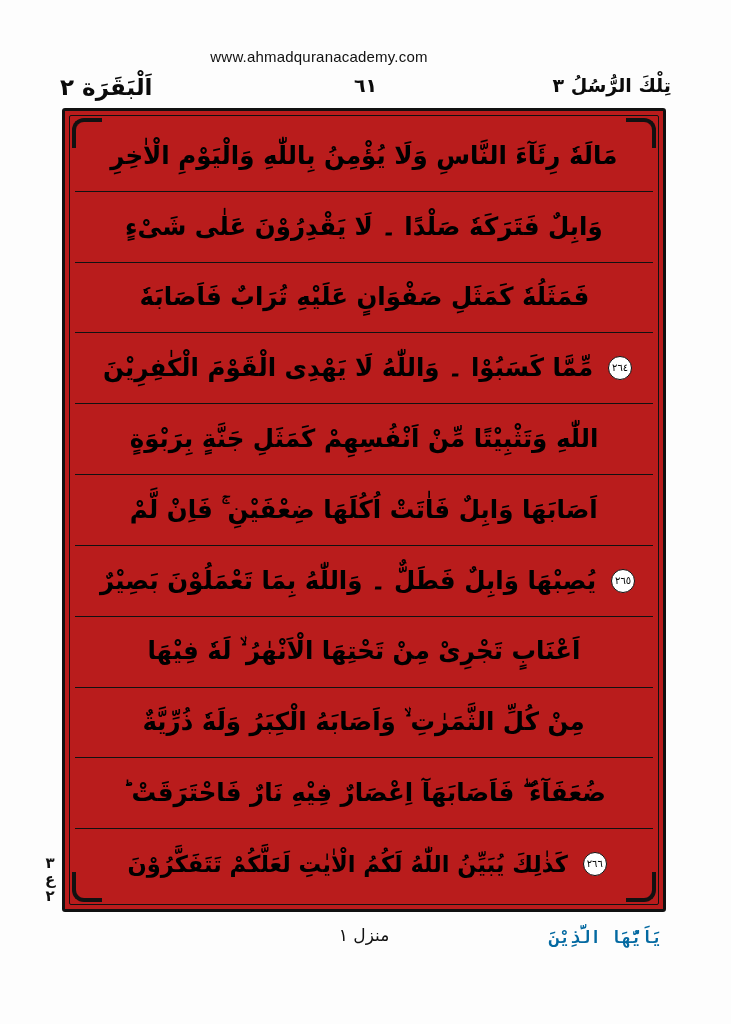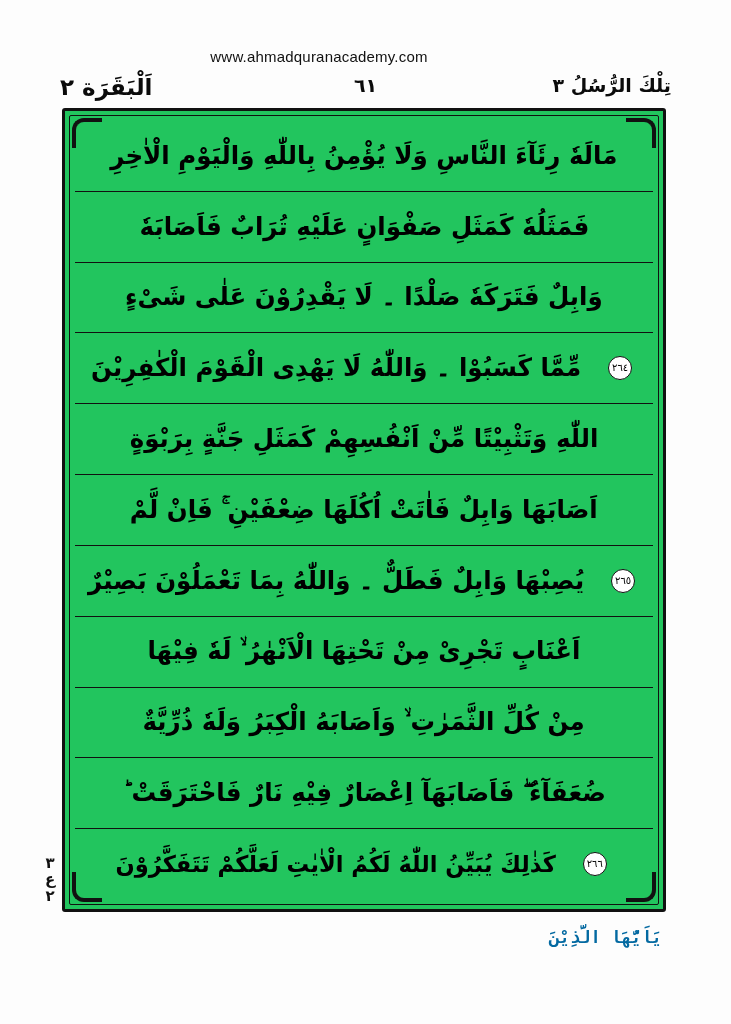--- a/index.html
+++ b/index.html
@@ -77,21 +77,21 @@
   
   .frame {
     position: absolute;
     top: 108px;
     left: 62px;
     width: 604px;
     height: 804px;
     border: 3px solid #111;
     border-radius: 3px;
     box-sizing: border-box;
-    background: #22c55e;
+    background: #b91c1c;
   }
   .frame::before {
     content: "";
     position: absolute;
     inset: 4px;
     border: 1px solid #111;
     border-radius: 2px;
     pointer-events: none;
   }
 
@@ -147,21 +147,21 @@
   .medallion {
     display: inline-block;
     width: 22px;
     height: 22px;
     line-height: 22px;
     border: 1.5px solid #111;
     border-radius: 50%;
     font-size: 10px;
     text-align: center;
     vertical-align: middle;
-    margin: 0 16px;
+    margin: 0 4px;
     font-family: "DejaVu Sans", sans-serif;
     position: relative;
     background: #fff;
   }
 
   
   .side-marker {
     position: absolute;
     left: 40px;
     bottom: 120px;
@@ -219,24 +219,24 @@
     <div class="corner tl"></div>
     <div class="corner tr"></div>
     <div class="corner bl"></div>
     <div class="corner br"></div>
 
     <div class="lines">
       <div class="aya-line">
         <span class="aya-text">مَالَهٗ رِئَآءَ النَّاسِ وَلَا يُؤْمِنُ بِاللّٰهِ وَالْيَوْمِ الْاٰخِرِ</span>
       </div>
       <div class="aya-line">
+        <span class="aya-text">وَابِلٌ فَتَرَكَهٗ صَلْدًا ۔ لَا يَقْدِرُوْنَ عَلٰى شَىْءٍ</span>
+      </div>
+      <div class="aya-line">
         <span class="aya-text">فَمَثَلُهٗ كَمَثَلِ صَفْوَانٍ عَلَيْهِ تُرَابٌ فَاَصَابَهٗ</span>
-      </div>
-      <div class="aya-line">
-        <span class="aya-text">وَابِلٌ فَتَرَكَهٗ صَلْدًا ۔ لَا يَقْدِرُوْنَ عَلٰى شَىْءٍ</span>
       </div>
       <div class="aya-line">
         <span class="medallion">٢٦٤</span>
         <span class="aya-text">مِّمَّا كَسَبُوْا ۔ وَاللّٰهُ لَا يَهْدِى الْقَوْمَ الْكٰفِرِيْنَ</span>
       </div>
       <div class="aya-line">
         <span class="aya-text">اللّٰهِ وَتَثْبِيْتًا مِّنْ اَنْفُسِهِمْ كَمَثَلِ جَنَّةٍ بِرَبْوَةٍ</span>
       </div>
       <div class="aya-line">
         <span class="aya-text">اَصَابَهَا وَابِلٌ فَاٰتَتْ اُكُلَهَا ضِعْفَيْنِ ۚ فَاِنْ لَّمْ</span>
@@ -261,16 +261,17 @@
     </div>
   </div>
 
   <div class="side-marker">
     <div>٣</div>
     <div>ع</div>
     <div>٢</div>
   </div>
 
   <div class="footer">
+    <div class="foot-center">منزل ١</div>
     <div class="foot-right">يَاَيُّهَا الَّذِيْنَ</div>
   </div>
 
 </div>
 
 </body></html>

